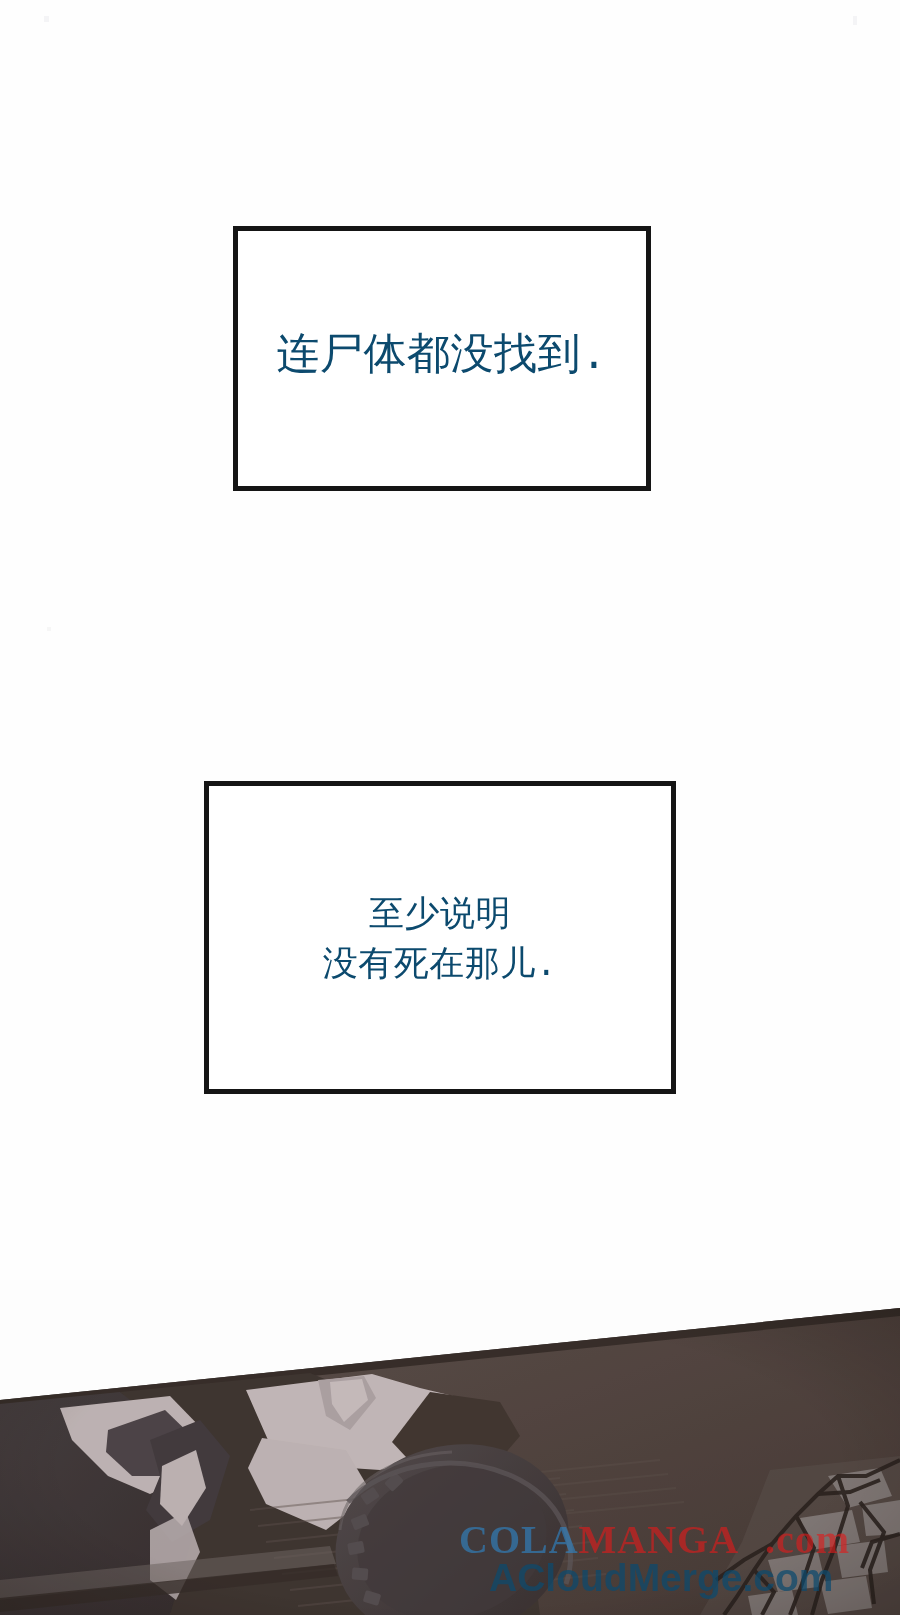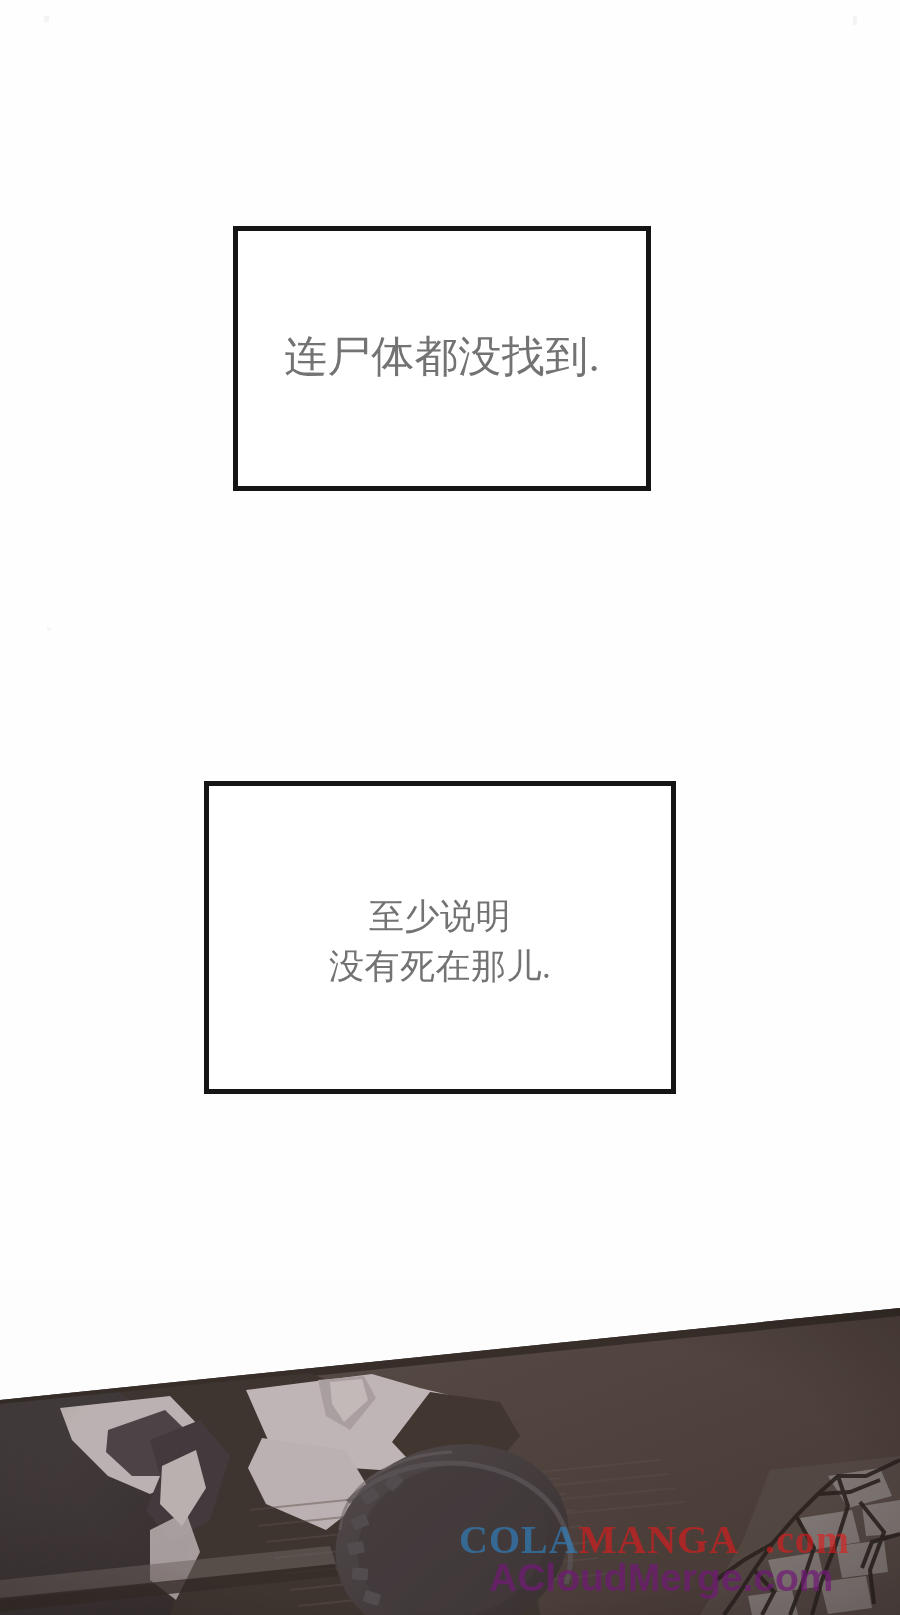--- a/index.html
+++ b/index.html
@@ -23,22 +23,22 @@
     position: absolute;
     box-sizing: border-box;
     background: #ffffff;
     border: 5px solid #151515;
     display: flex;
     align-items: center;
     justify-content: center;
   }
   .panel-text {
     text-align: center;
-    color: #737373;
-    font-family: Liberation Serif, serif;
+    color: #0c4a6e;
+    font-family: Liberation Mono, monospace;
     font-weight: 400;
     letter-spacing: 0.5px;
     line-height: 1.42;
     white-space: pre-line;
   }
 
   #panel-one {
     left: 233px;
     top: 226px;
     width: 418px;
@@ -104,21 +104,21 @@
   #watermark-colamanga .wm-cola { color: #2f86c8; }
   #watermark-colamanga .wm-manga { color: #e01b1b; }
   #watermark-colamanga .wm-dotcom { color: #e01b1b; margin-left: 26px; }
 
   #watermark-acloudmerge {
     left: 489px;
     top: 1556px;
     font-family: "Liberation Sans", "DejaVu Sans", sans-serif;
     font-size: 39px;
     font-weight: 700;
-    color: #701a75;
+    color: #0c4a6e;
     opacity: 0.72;
     letter-spacing: 0px;
   }
 </style>
 </head>
 <body>
 
 <div id="page">
 
   <div class="artifact" id="artifact-left"></div>

